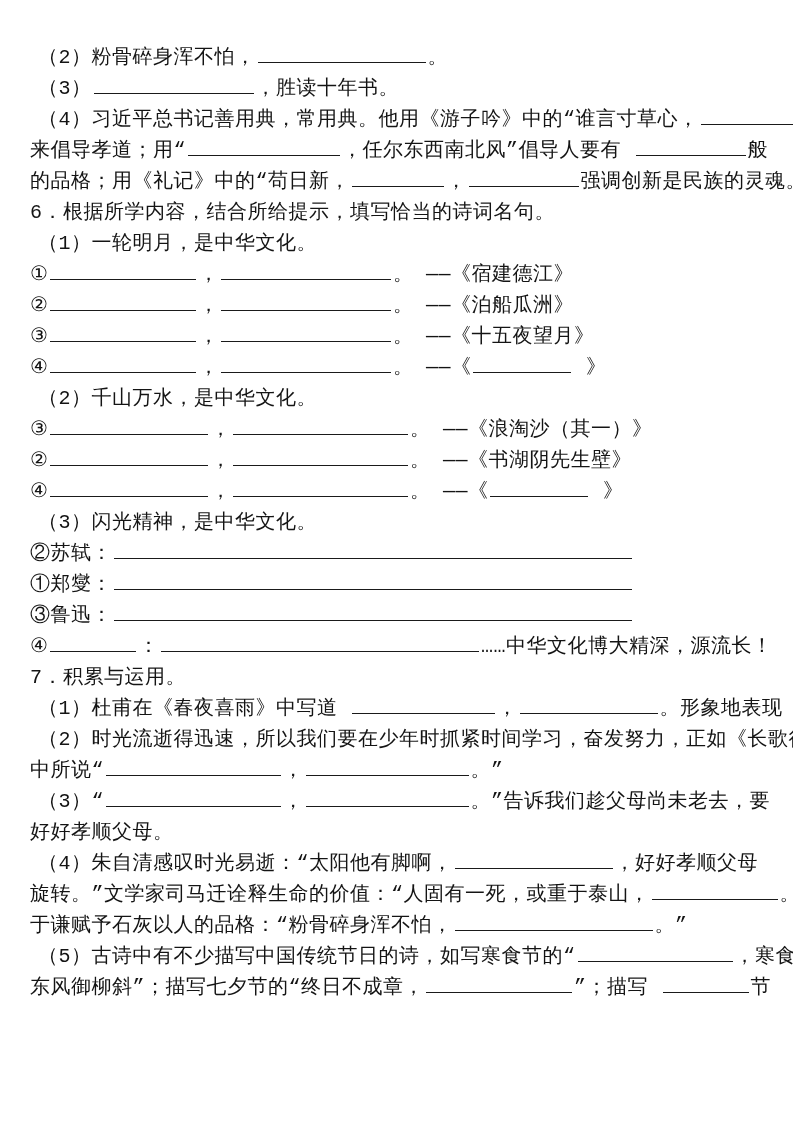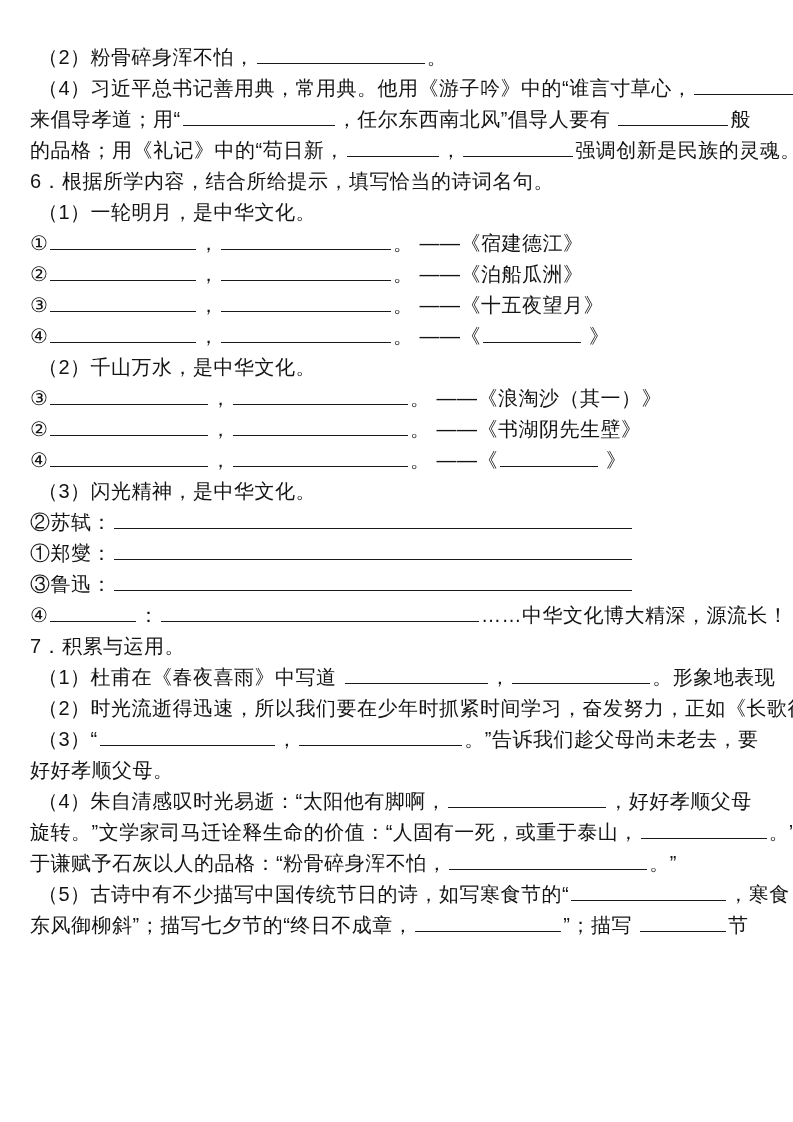--- a/index.html
+++ b/index.html
@@ -7,21 +7,21 @@
     padding: 0;
     background: #ffffff;
   }
   .page {
     position: relative;
     width: 793px;
     height: 1122px;
     background: #ffffff;
     box-sizing: border-box;
     padding: 42px 26px 0 30px;
-    font-family: Liberation Sans, sans-serif;
+    font-family: Liberation Mono, monospace;
     font-size: 20px;
     color: #141414;
     overflow: hidden;
     border-radius: 7px;
   }
   .line {
     height: 31px;
     line-height: 31px;
     white-space: nowrap;
   }
@@ -38,20 +38,21 @@
     vertical-align: baseline;
     margin: 0 2px;
   }
 </style>
 </head>
 <body>
 
 <div class="page">
   <div id="doc">
       <div class="line indent"><span class="t">（2）粉骨碎身浑不怕，</span><span class="blank" style="width: 168px;"></span><span class="t">。</span></div>
+      <div class="line indent"><span class="t">（3）</span><span class="blank" style="width: 160px;"></span><span class="t">，胜读十年书。</span></div>
       <div class="line indent"><span class="t">（4）习近平总书记善用典，常用典。他用《游子吟》中的“谁言寸草心，</span><span class="blank" style="width: 110px;"></span></div>
       <div class="line"><span class="t">来倡导孝道；用“</span><span class="blank" style="width: 152px;"></span><span class="t">，任尔东西南北风”倡导人要有 </span><span class="blank" style="width: 110px;"></span><span class="t">般</span></div>
       <div class="line"><span class="t">的品格；用《礼记》中的“苟日新，</span><span class="blank" style="width: 92px;"></span><span class="t">，</span><span class="blank" style="width: 110px;"></span><span class="t">强调创新是民族的灵魂。</span></div>
       <div class="line"><span class="t">6．根据所学内容，结合所给提示，填写恰当的诗词名句。</span></div>
       <div class="line indent"><span class="t">（1）一轮明月，是中华文化。</span></div>
       <div class="line"><span class="t">①</span><span class="blank" style="width: 146px;"></span><span class="t">，</span><span class="blank" style="width: 170px;"></span><span class="t">。 ——《宿建德江》</span></div>
       <div class="line"><span class="t">②</span><span class="blank" style="width: 146px;"></span><span class="t">，</span><span class="blank" style="width: 170px;"></span><span class="t">。 ——《泊船瓜洲》</span></div>
       <div class="line"><span class="t">③</span><span class="blank" style="width: 146px;"></span><span class="t">，</span><span class="blank" style="width: 170px;"></span><span class="t">。 ——《十五夜望月》</span></div>
       <div class="line"><span class="t">④</span><span class="blank" style="width: 146px;"></span><span class="t">，</span><span class="blank" style="width: 170px;"></span><span class="t">。 ——《</span><span class="blank" style="width: 98px;"></span><span class="t"> 》</span></div>
       <div class="line indent"><span class="t">（2）千山万水，是中华文化。</span></div>
@@ -59,20 +60,21 @@
       <div class="line"><span class="t">②</span><span class="blank" style="width: 158px;"></span><span class="t">，</span><span class="blank" style="width: 175px;"></span><span class="t">。 ——《书湖阴先生壁》</span></div>
       <div class="line"><span class="t">④</span><span class="blank" style="width: 158px;"></span><span class="t">，</span><span class="blank" style="width: 175px;"></span><span class="t">。 ——《</span><span class="blank" style="width: 98px;"></span><span class="t"> 》</span></div>
       <div class="line indent"><span class="t">（3）闪光精神，是中华文化。</span></div>
       <div class="line"><span class="t">②苏轼：</span><span class="blank" style="width: 518px;"></span></div>
       <div class="line"><span class="t">①郑燮：</span><span class="blank" style="width: 518px;"></span></div>
       <div class="line"><span class="t">③鲁迅：</span><span class="blank" style="width: 518px;"></span></div>
       <div class="line"><span class="t">④</span><span class="blank" style="width: 86px;"></span><span class="t">：</span><span class="blank" style="width: 318px;"></span><span class="t">……中华文化博大精深，源流长！</span></div>
       <div class="line"><span class="t">7．积累与运用。</span></div>
       <div class="line indent"><span class="t">（1）杜甫在《春夜喜雨》中写道 </span><span class="blank" style="width: 143px;"></span><span class="t">，</span><span class="blank" style="width: 138px;"></span><span class="t">。形象地表现</span></div>
       <div class="line indent"><span class="t">（2）时光流逝得迅速，所以我们要在少年时抓紧时间学习，奋发努力，正如《长歌行》</span></div>
+      <div class="line"><span class="t">中所说“</span><span class="blank" style="width: 175px;"></span><span class="t">，</span><span class="blank" style="width: 163px;"></span><span class="t">。”</span></div>
       <div class="line indent"><span class="t">（3）“</span><span class="blank" style="width: 175px;"></span><span class="t">，</span><span class="blank" style="width: 163px;"></span><span class="t">。”告诉我们趁父母尚未老去，要</span></div>
       <div class="line"><span class="t">好好孝顺父母。</span></div>
       <div class="line indent"><span class="t">（4）朱自清感叹时光易逝：“太阳他有脚啊，</span><span class="blank" style="width: 158px;"></span><span class="t">，好好孝顺父母</span></div>
       <div class="line"><span class="t">旋转。”文学家司马迁诠释生命的价值：“人固有一死，或重于泰山，</span><span class="blank" style="width: 126px;"></span><span class="t">。”</span></div>
       <div class="line"><span class="t">于谦赋予石灰以人的品格：“粉骨碎身浑不怕，</span><span class="blank" style="width: 198px;"></span><span class="t">。”</span></div>
       <div class="line indent"><span class="t">（5）古诗中有不少描写中国传统节日的诗，如写寒食节的“</span><span class="blank" style="width: 155px;"></span><span class="t">，寒食</span></div>
       <div class="line"><span class="t">东风御柳斜”；描写七夕节的“终日不成章，</span><span class="blank" style="width: 146px;"></span><span class="t">”；描写 </span><span class="blank" style="width: 86px;"></span><span class="t">节</span></div>
     </div>
 </div>
 

